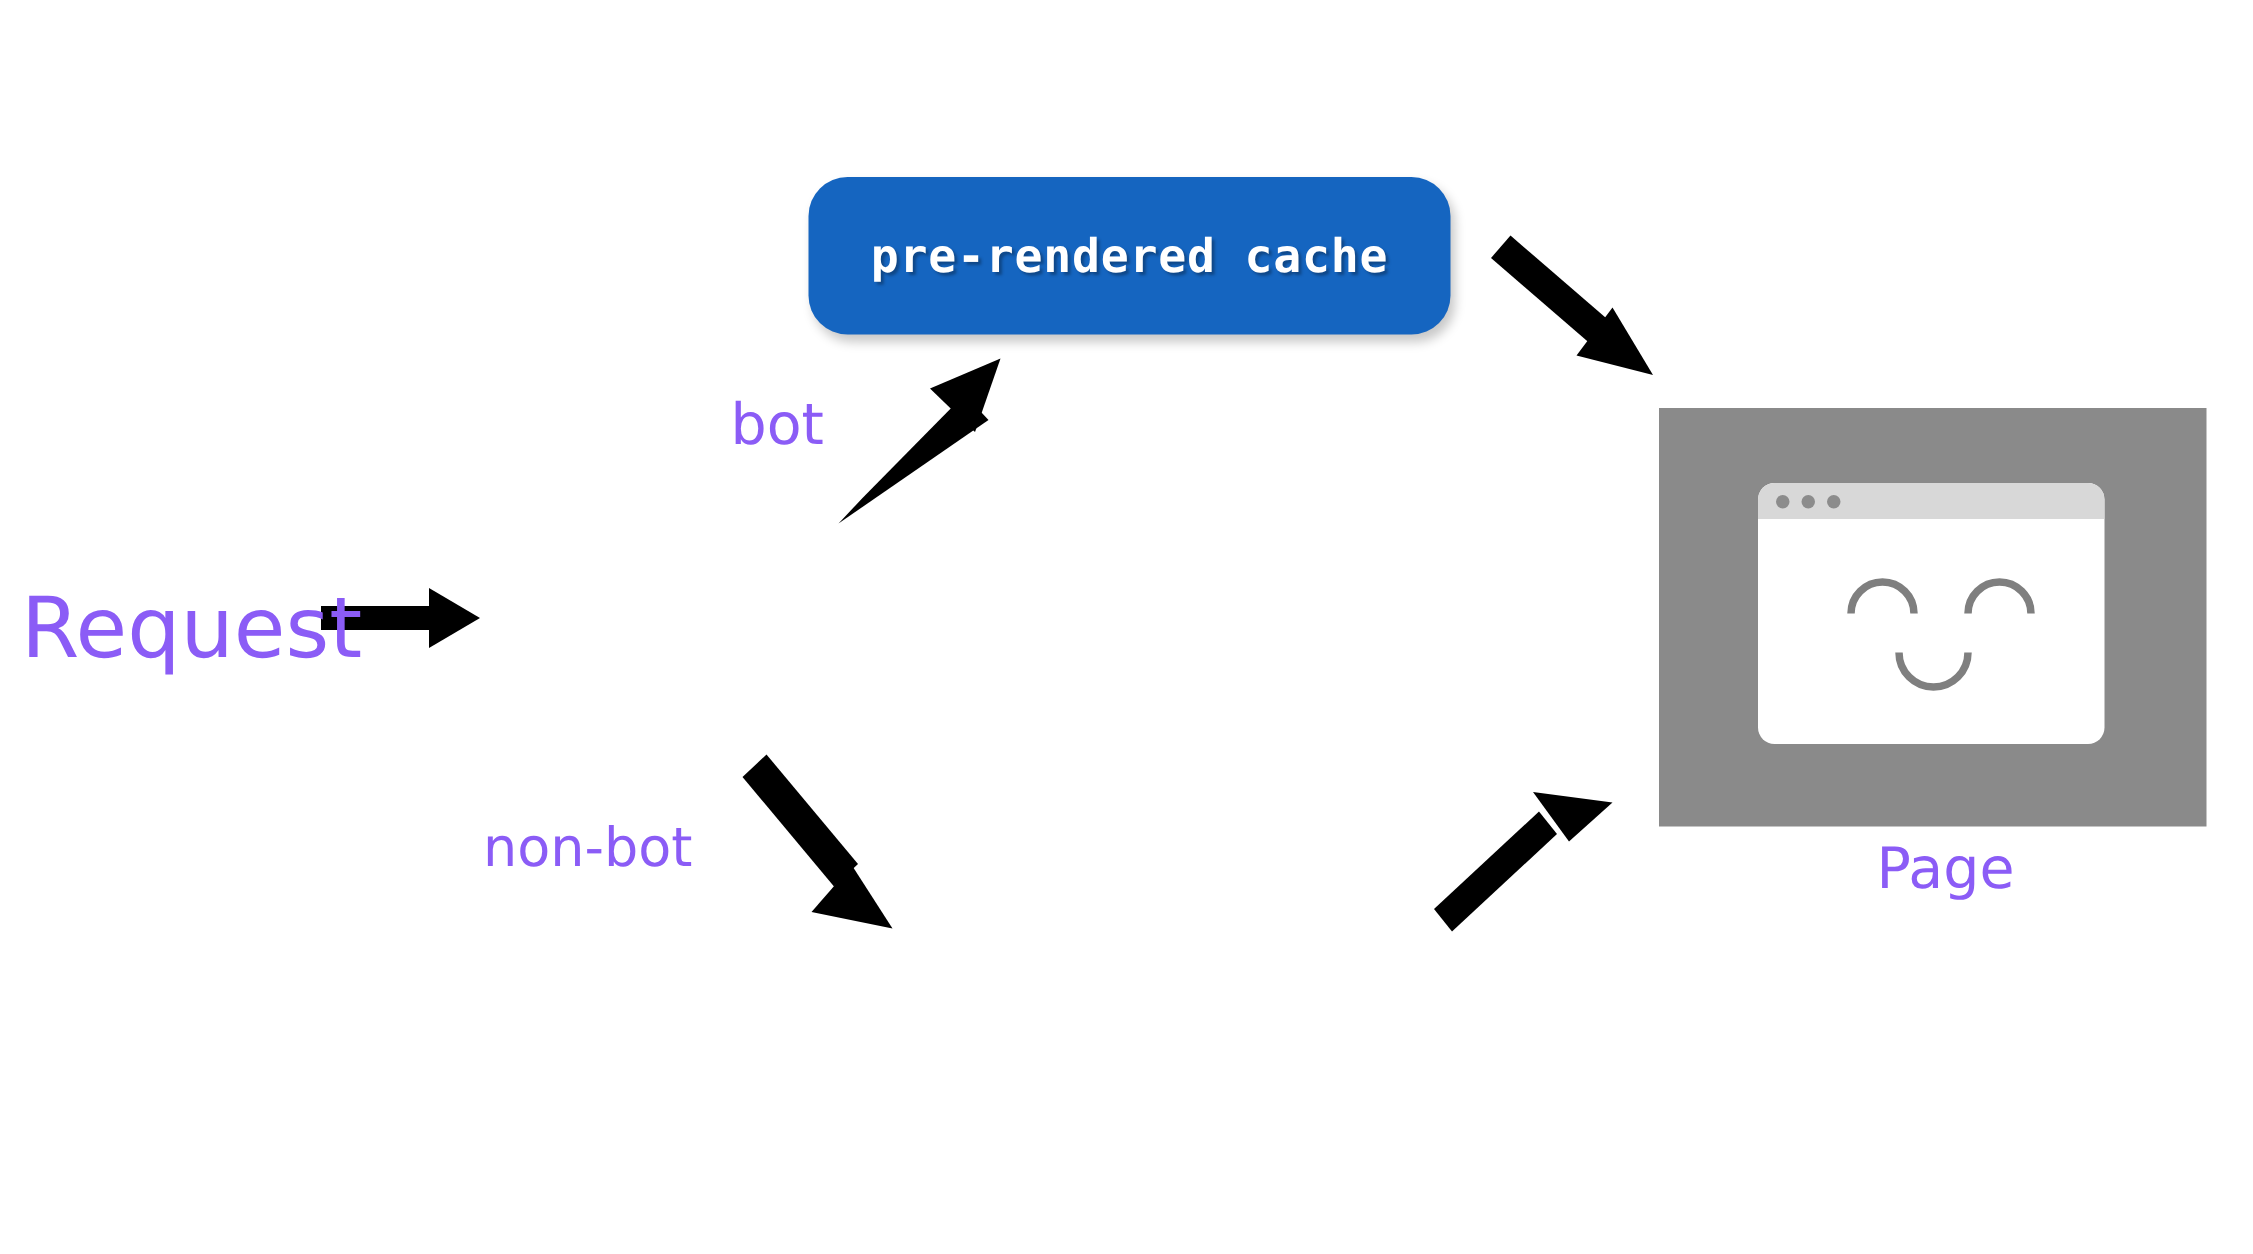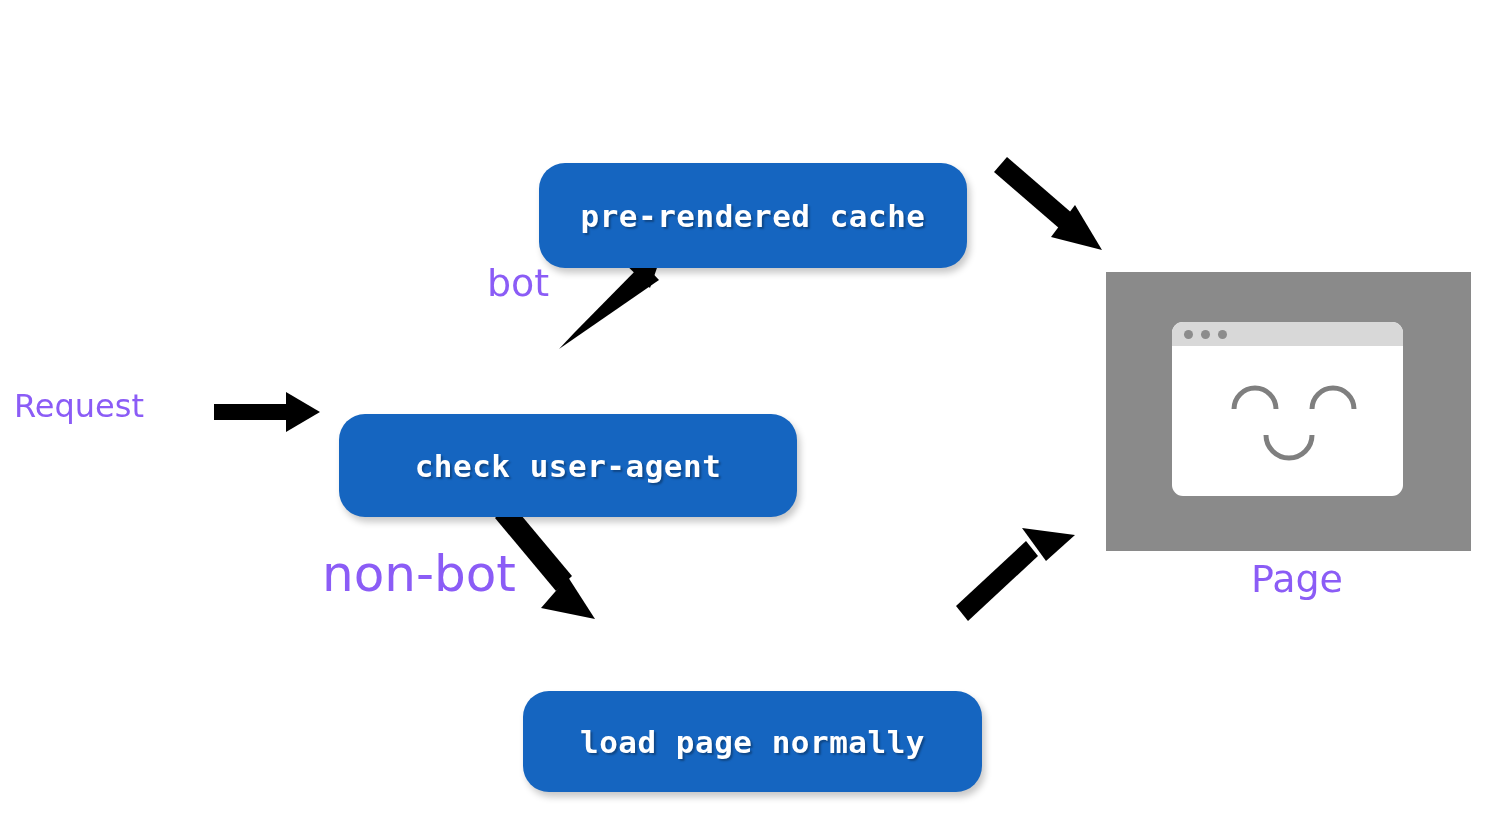--- a/index.html
+++ b/index.html
@@ -22,21 +22,20 @@
   
   .node {
     position: absolute;
     display: flex;
     align-items: center;
     justify-content: center;
     background: #1565c0;
     border-radius: 26px;
     box-shadow: 3px 5px 7px rgba(0,0,0,0.22);
     box-sizing: border-box;
-    margin-top: 45px;
   }
   .node-label {
     font-family: "DejaVu Sans Mono", monospace;
     font-weight: bold;
     color: #ffffff;
     white-space: nowrap;
     text-shadow: 2px 2px 2px rgba(0,0,0,0.30);
     letter-spacing: 0.5px;
   }
 
@@ -49,23 +48,23 @@
   #node-load       { left: 523px; top: 646px; width: 459px; height: 101px; }
   #node-load .node-label       { font-size: 31px; }
 
   
   .plain-label {
     position: absolute;
     font-family: "DejaVu Sans", sans-serif;
     color: #8b5cf6;
     white-space: nowrap;
   }
-  #label-request { left: 14px;  top: 387px; font-size: 32px; }
+  #label-request { left: 14px;  top: 387px; font-size: 56px; }
   #label-bot     { left: 487px; top: 261px; font-size: 38px; }
-  #label-nonbot  { left: 322px; top: 545px; font-size: 50px; }
+  #label-nonbot  { left: 322px; top: 545px; font-size: 36px; }
   #label-page    { left: 1237px; top: 557px; font-size: 38px; margin-left: 14px; }
 
   
   #arrow-layer {
     position: absolute;
     left: 0;
     top: 0;
     width: 1502px;
     height: 836px;
     pointer-events: none;
@@ -147,27 +146,21 @@
     <g>
       <polygon points="956,606 968,621 1038,556 1026,541" fill="#000000"></polygon>
       <polygon points="1075,535 1022,528 1046,561" fill="#000000"></polygon>
     </g>
   </svg>
 
   <div class="node" id="node-cache">
     <span class="node-label">pre-rendered cache</span>
   </div>
 
-  <div class="node" id="node-check">
-    <span class="node-label">check user-agent</span>
-  </div>
 
-  <div class="node" id="node-load">
-    <span class="node-label">load page normally</span>
-  </div>
 
   <div class="plain-label" id="label-request">Request</div>
   <div class="plain-label" id="label-bot">bot</div>
   <div class="plain-label" id="label-nonbot">non-bot</div>
   <div class="plain-label" id="label-page">Page</div>
 
   <div id="page-art">
     <div id="browser-window">
       <div id="browser-titlebar">
         <span class="dot" id="dot-1"></span>

